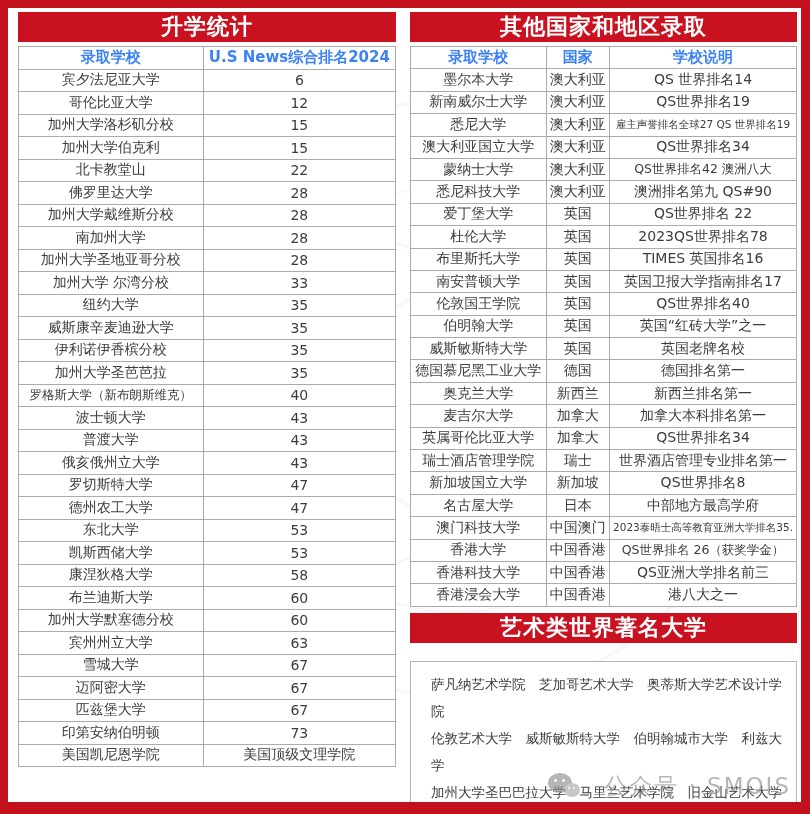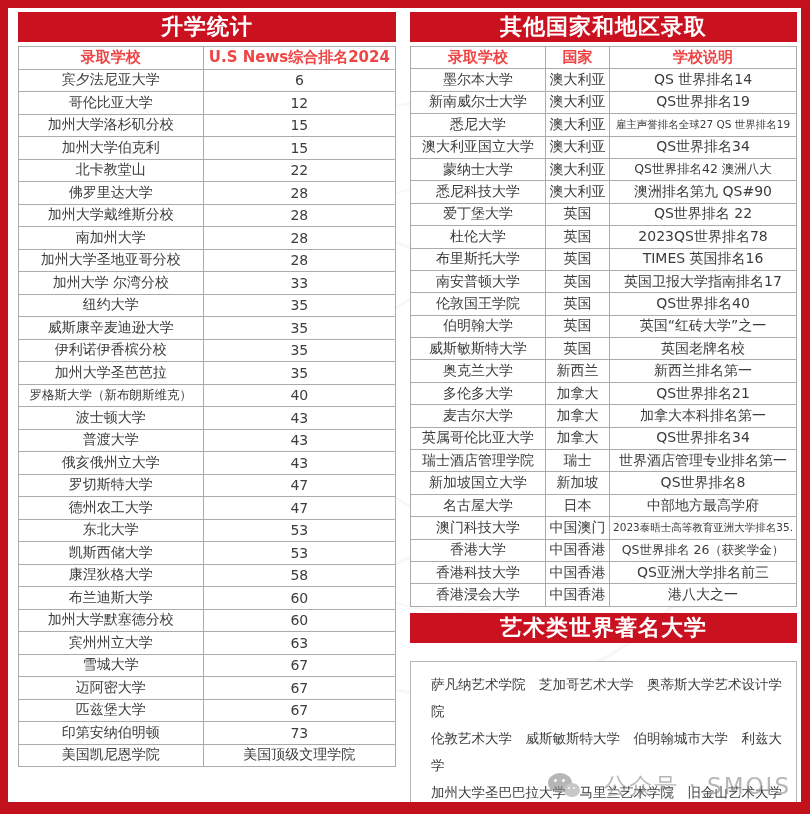--- a/index.html
+++ b/index.html
@@ -18,21 +18,21 @@
   .panel { position:absolute; top:4px; }
   .panel-left  { left:10px;  width:378px; }
   .panel-right { left:402px; width:387px; }
 
   .banner { height:30px; line-height:30px; background:var(--accent); color:#fff;
             font-size:22px; font-weight:bold; text-align:center; letter-spacing:1px; }
 
   table { width:100%; border-collapse:collapse; margin-top:4px; background:#fff; }
   th, td { border:1px solid var(--grid); text-align:center; vertical-align:middle;
            color:var(--txt); font-size:14px; padding:0 3px; overflow:hidden; white-space:nowrap; }
-  th { font-weight:bold; color:#ef4444; font-size:15px; }
+  th { font-weight:bold; color:#3b82f6; font-size:15px; }
   .tbl-left  th, .tbl-left  td { height:22.5px; }
   .tbl-right th, .tbl-right td { height:22.4px; }
   td.sm { font-size:12.5px; }
   td.xs { font-size:10.5px; }
 
   .art-banner { margin-top:6px; }
   .art-box { margin-top:18px; border:1px solid #b5b5b5; background:#fff;
              padding:9px 8px 14px 20px; }
   .art-line { font-size:13.5px; line-height:27px; color:var(--txt); white-space:pre-wrap; }
 
@@ -275,28 +275,28 @@
             <td>伯明翰大学</td>
             <td>英国</td>
             <td>英国“红砖大学”之一</td>
           </tr>
           <tr>
             <td>威斯敏斯特大学</td>
             <td>英国</td>
             <td>英国老牌名校</td>
           </tr>
           <tr>
+            <td>德国慕尼黑工业大学</td>
+            <td>德国</td>
+            <td>德国排名第一</td>
+          </tr>
+          <tr>
             <td>奥克兰大学</td>
             <td>新西兰</td>
             <td>新西兰排名第一</td>
-          </tr>
-          <tr>
-            <td>多伦多大学</td>
-            <td>加拿大</td>
-            <td>QS世界排名21</td>
           </tr>
           <tr>
             <td>麦吉尔大学</td>
             <td>加拿大</td>
             <td>加拿大本科排名第一</td>
           </tr>
           <tr>
             <td>英属哥伦比亚大学</td>
             <td>加拿大</td>
             <td>QS世界排名34</td>

